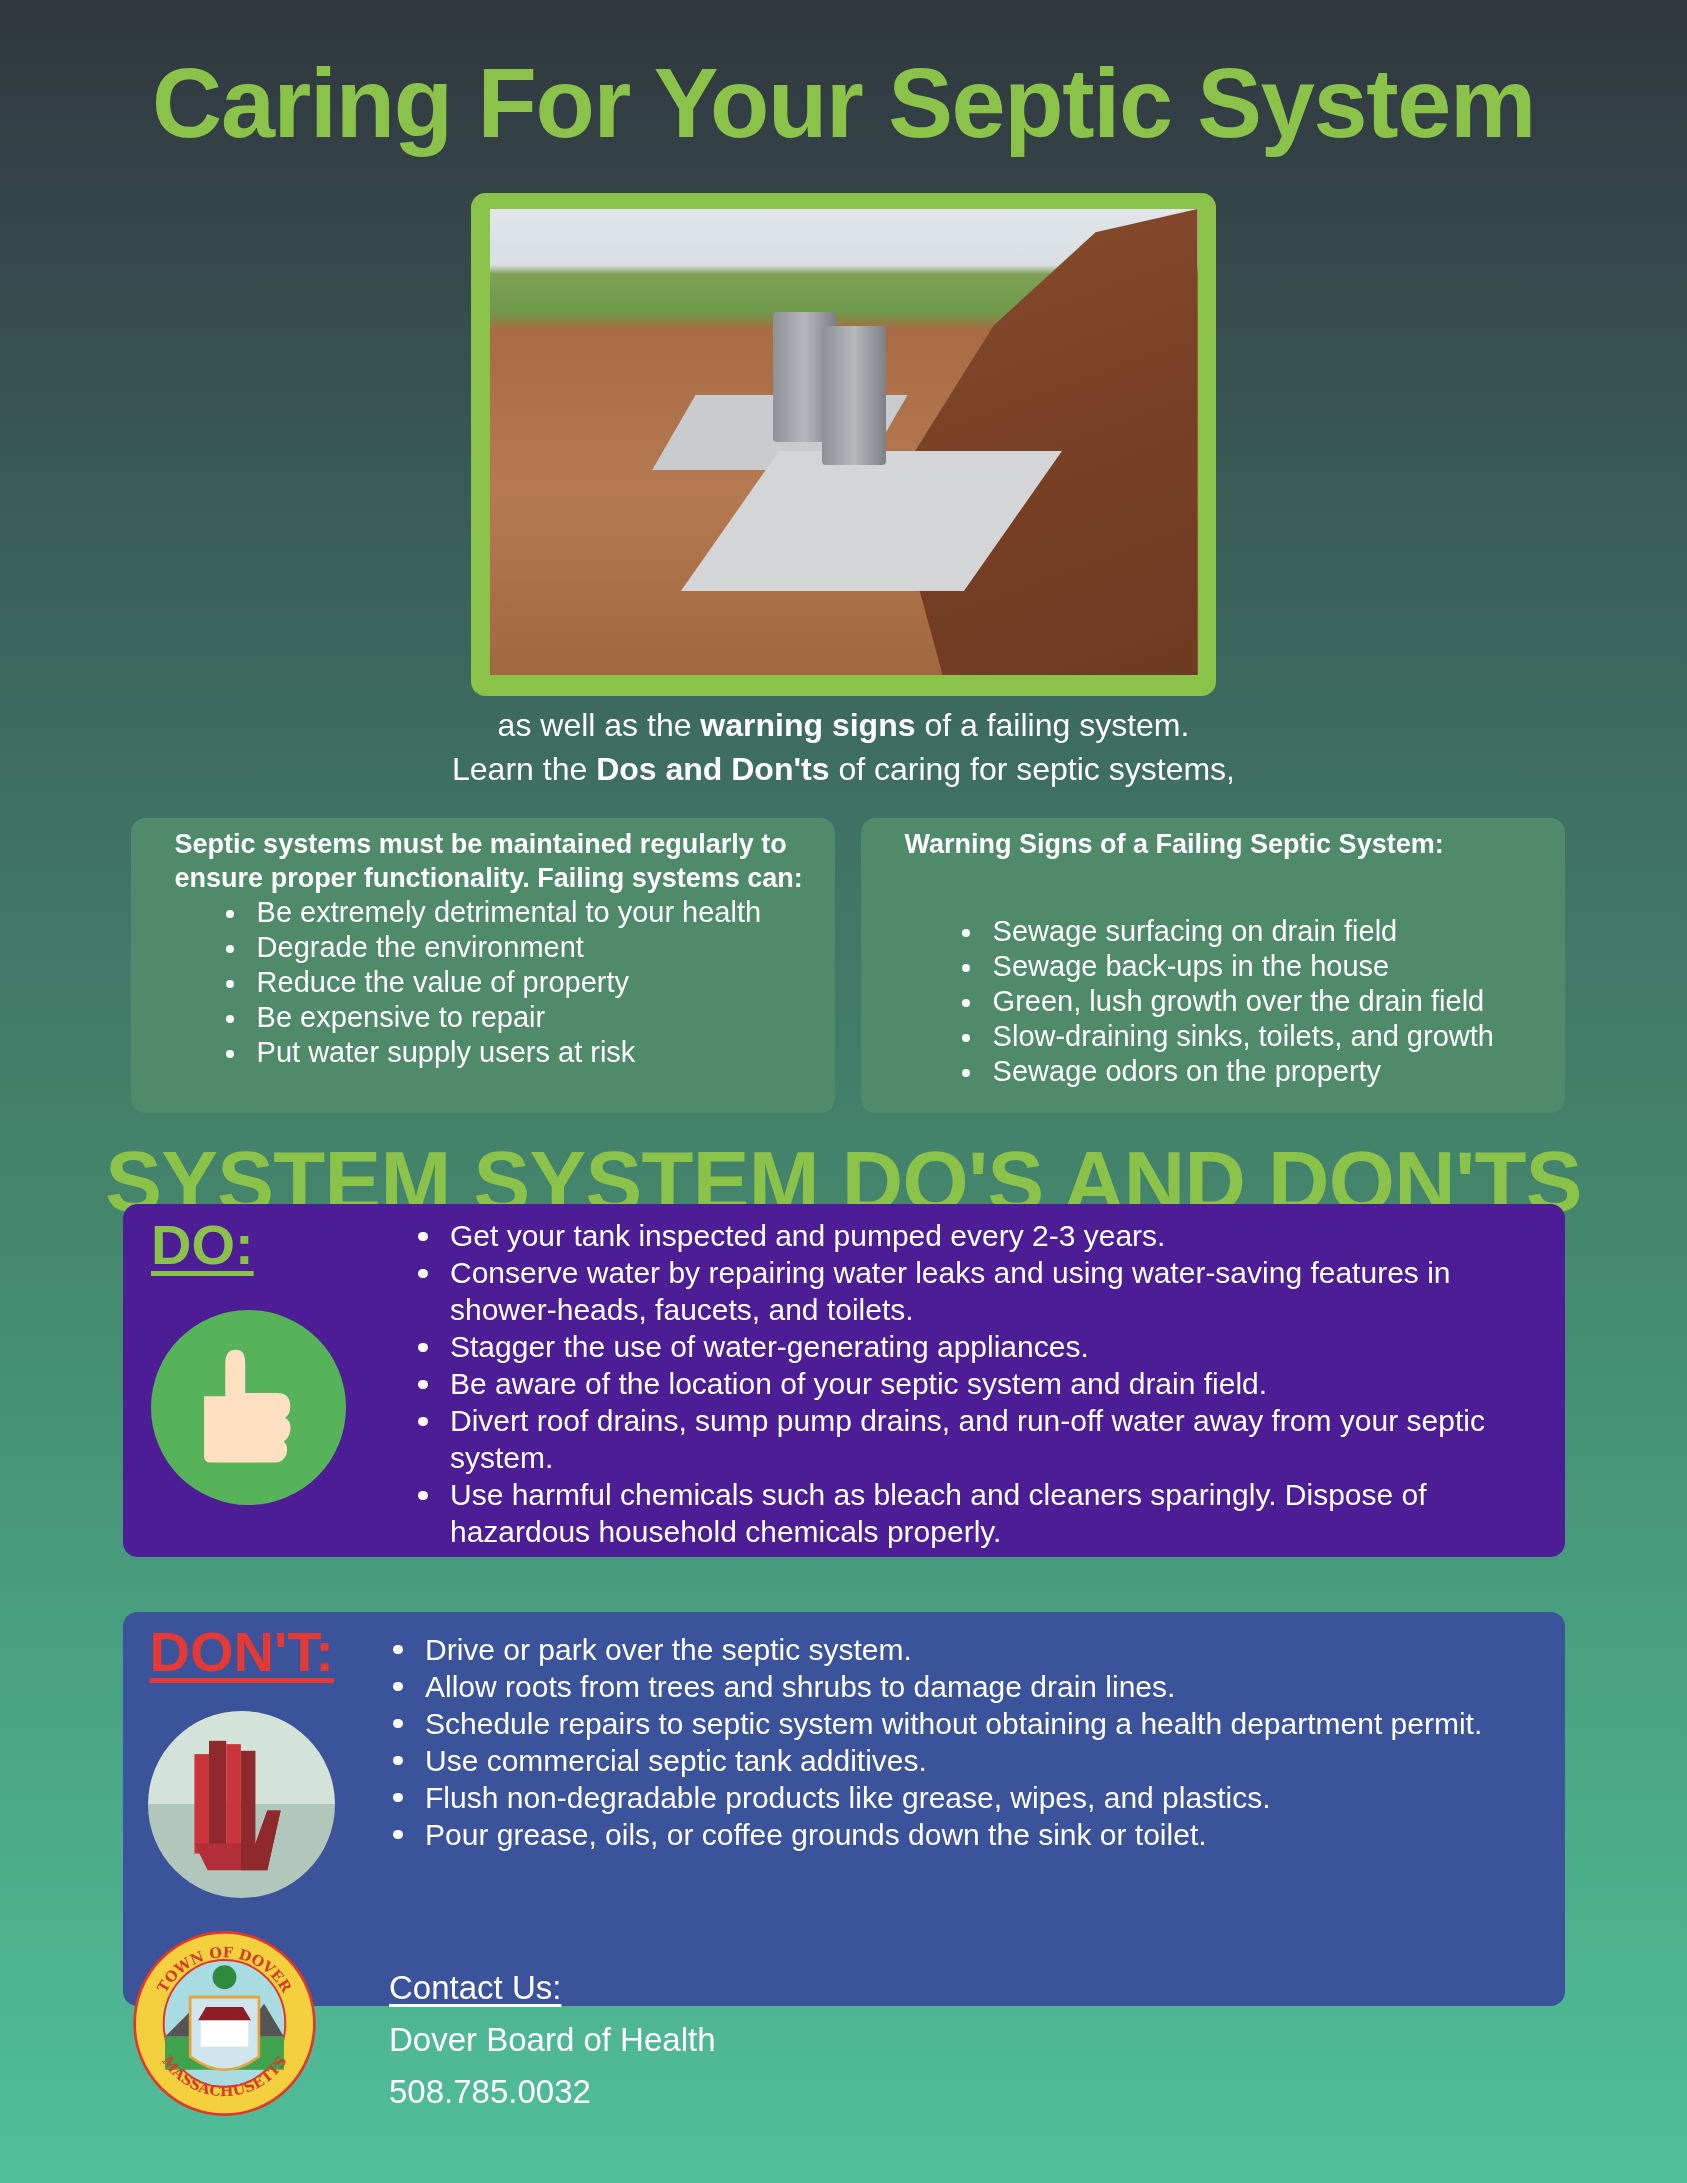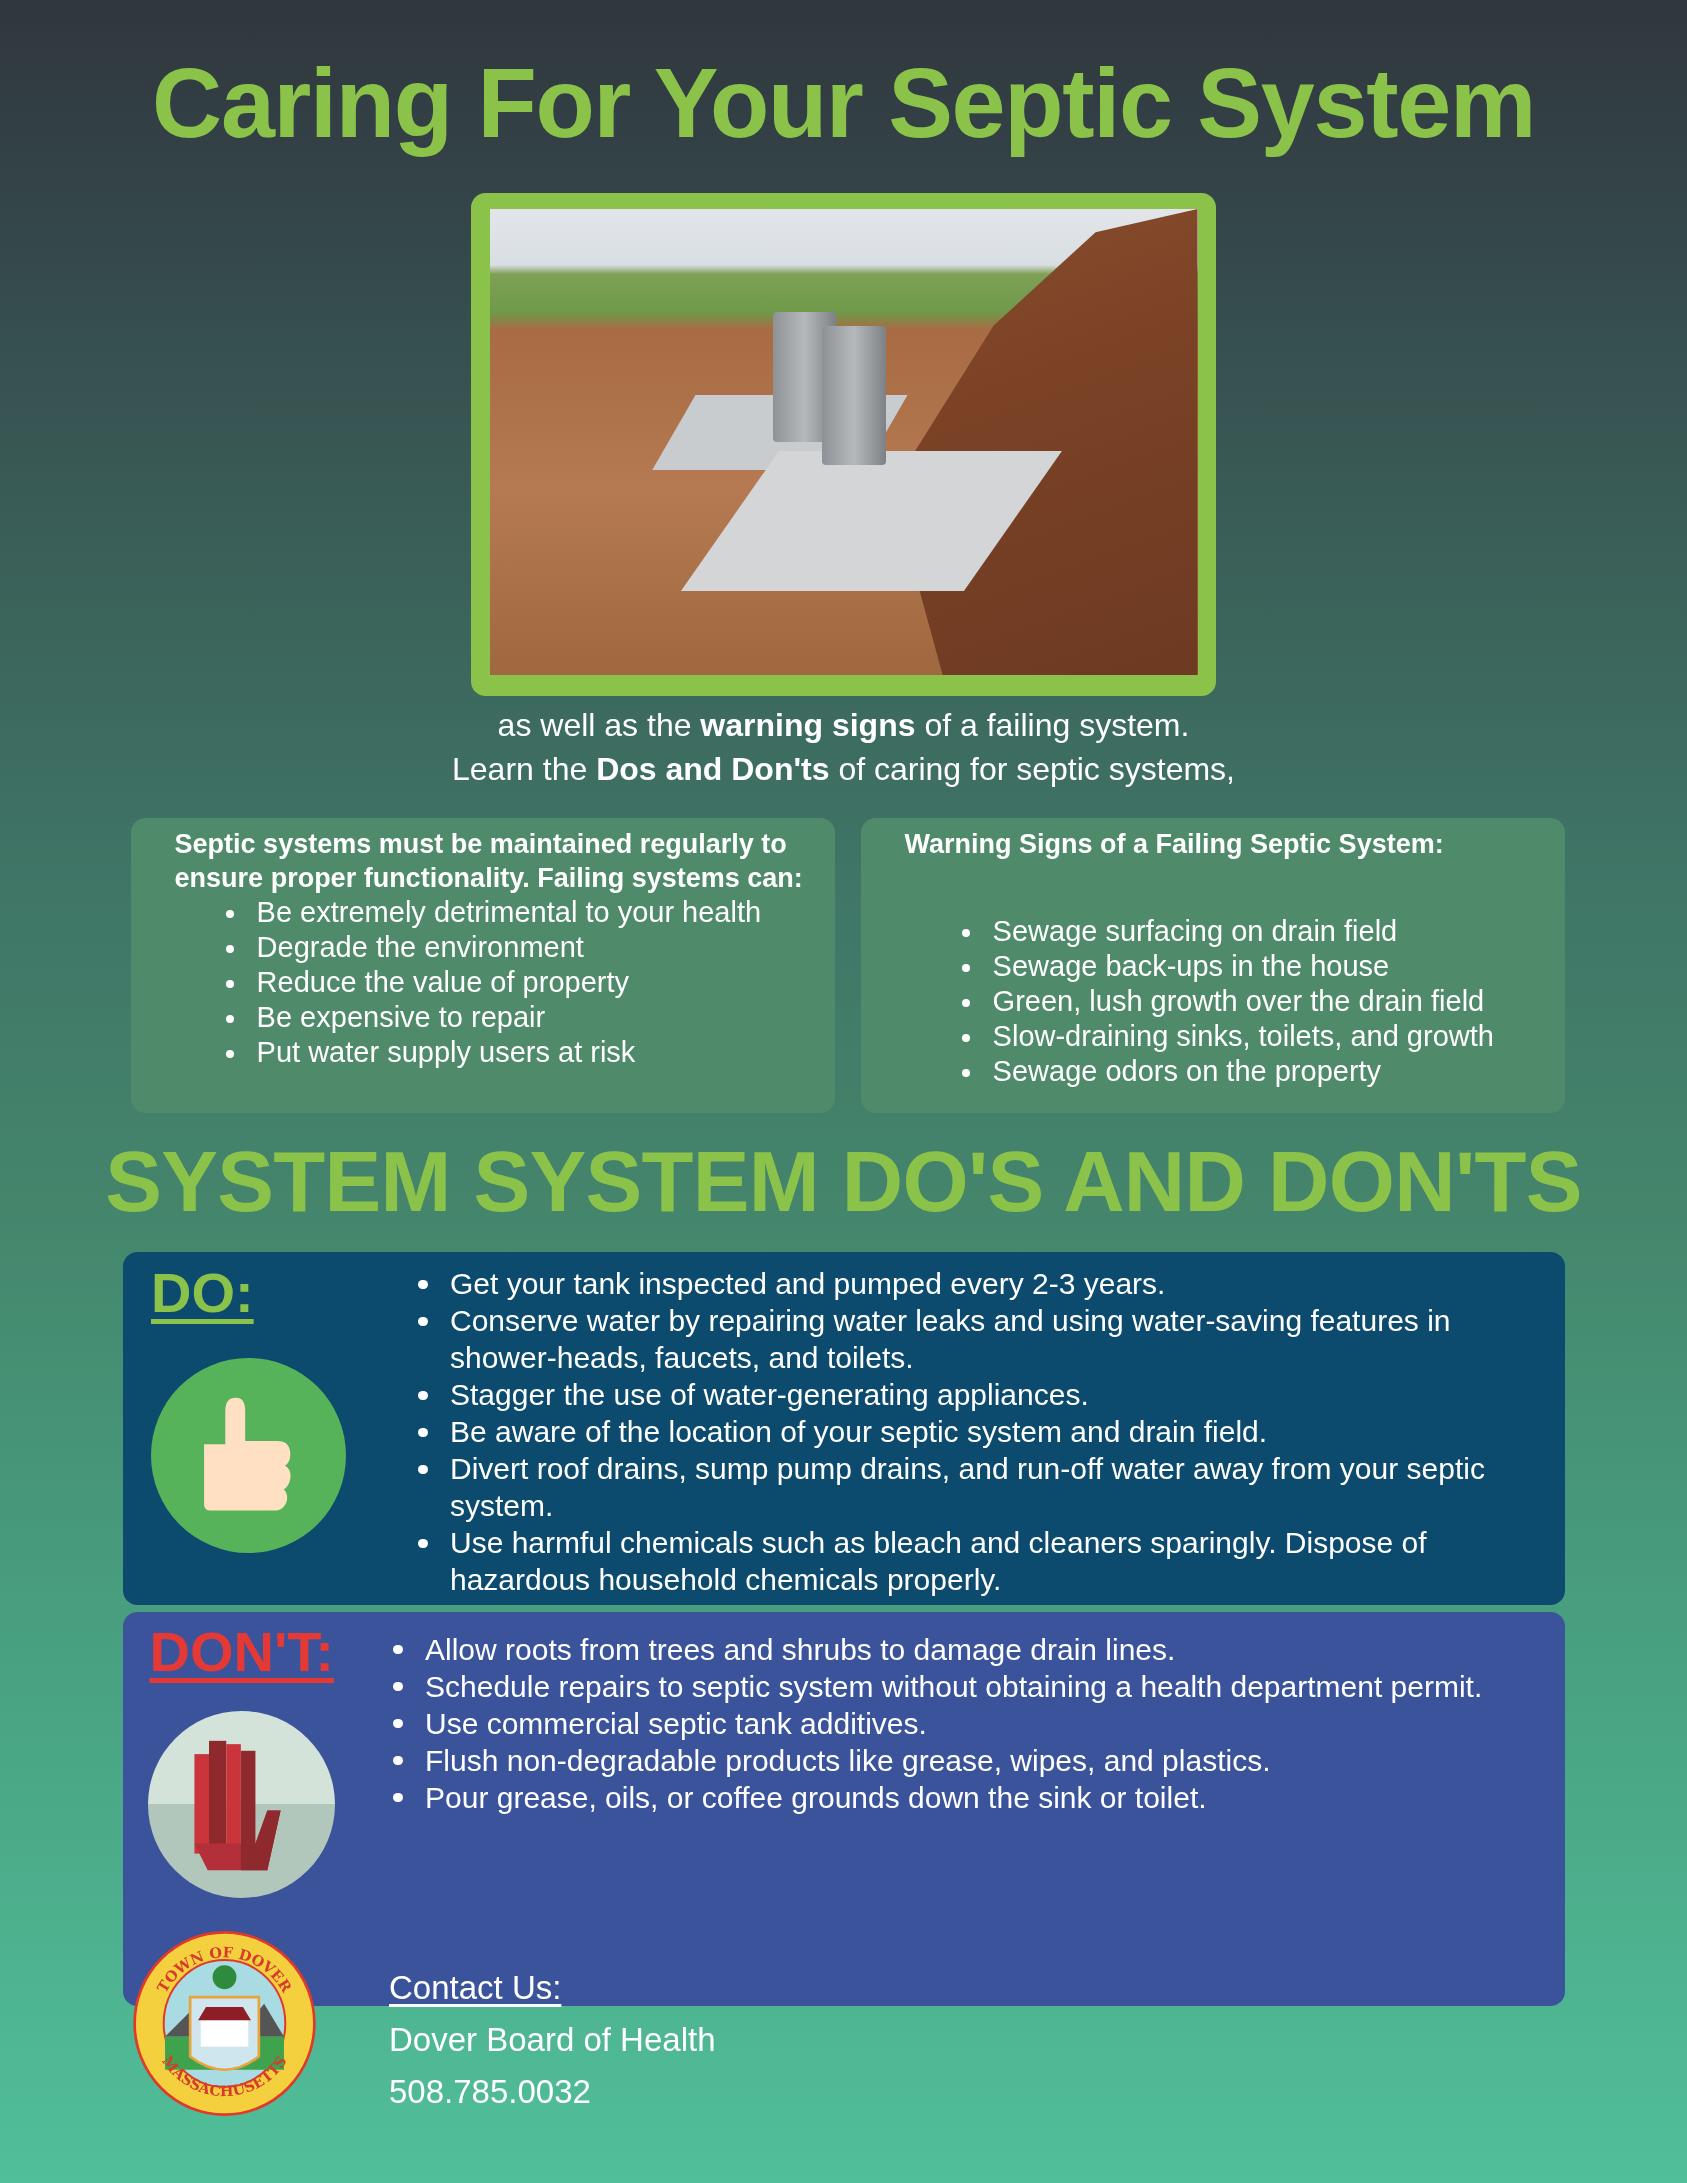--- a/index.html
+++ b/index.html
@@ -60,21 +60,21 @@
     content: ""; position: absolute; left: 5.3px; top: 14.6px; width: 8px; height: 8px;
     border-radius: 50%; background: #fff;
   }
   .left .info-list { margin-left: 79px; }
   .right .info-list { margin-left: 85px; margin-top: 53px; }
   .section-title {
     position: absolute; left: 0; top: 1133px; width: 1687px; text-align: center;
     color: #8bc34a; font-size: 85px; font-weight: bold; letter-spacing: -0.7px;
   }
   .panel { position: absolute; left: 123px; width: 1442px; border-radius: 14.6px; }
-  .panel.do { top: 1252px; height: 353px; background: #0c4a6e; }
+  .panel.do { top: 1204px; height: 353px; background: #4c1d95; }
   .panel.dont { top: 1612px; height: 394px; background: #3a539a; }
   .panel-label {
     position: absolute; font-weight: bold; font-size: 56px;
     text-decoration: underline; text-decoration-thickness: 5.3px; text-underline-offset: 6.6px;
   }
   .do .panel-label { left: 28px; top: 8px; color: #8bc34a; }
   .dont .panel-label { left: 26.5px; top: 6.6px; color: #e53935; }
   .icon-circle { position: absolute; border-radius: 50%; overflow: hidden; }
   .do .icon-circle { left: 28px; top: 106px; width: 195px; height: 195px; background: #56b35a; }
   .dont .icon-circle { left: 25px; top: 99px; width: 187px; height: 187px;
@@ -164,20 +164,21 @@
     <svg width="187" height="187" viewBox="0 0 282 282">
       <rect x="70" y="65" width="22" height="150" fill="#c9353a"></rect>
       <rect x="92" y="45" width="26" height="170" fill="#8e2a2e"></rect>
       <rect x="118" y="50" width="22" height="165" fill="#c9353a"></rect>
       <rect x="140" y="60" width="22" height="155" fill="#8e2a2e"></rect>
       <path d="M70 200 L162 200 L180 150 L200 150 L180 240 L90 240 Z" fill="#b3303a"></path>
       <path d="M140 200 L162 200 L180 150 L200 150 L180 240 L140 240 Z" fill="#8e2a2e"></path>
     </svg>
   </div>
   <ul class="panel-list">
+    <li>Drive or park over the septic system.</li>
     <li>Allow roots from trees and shrubs to damage drain  lines.</li>
     <li>Schedule repairs to septic system without obtaining a  health department permit.</li>
     <li>Use commercial septic tank additives.</li>
     <li>Flush non-degradable products like grease, wipes, and plastics.</li>
     <li>Pour grease, oils, or coffee grounds down the sink or toilet.</li>
   </ul>
 </div>
 
 <div class="seal">
   <svg width="185" height="185" viewBox="0 0 280 280">

